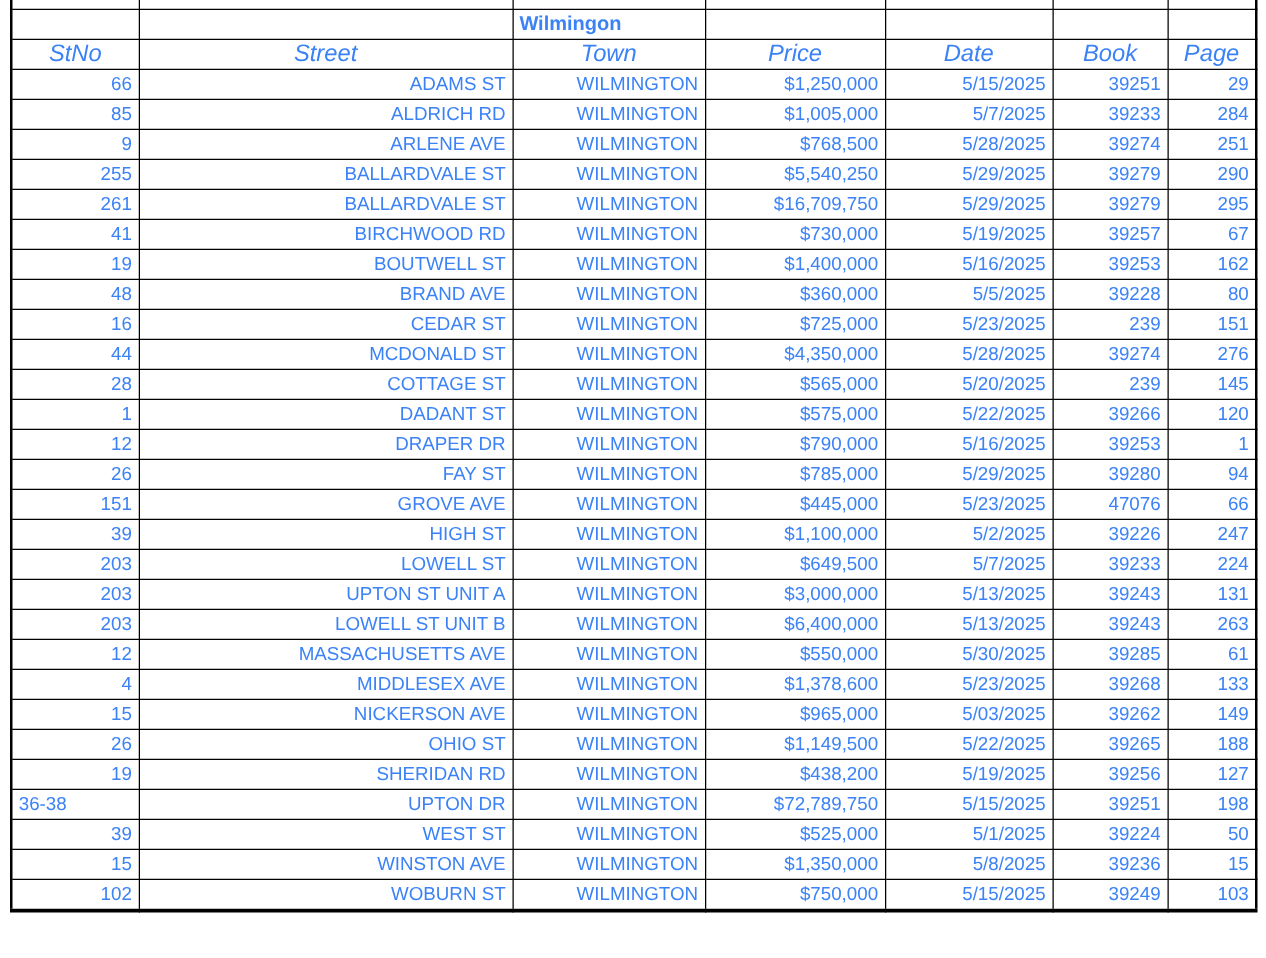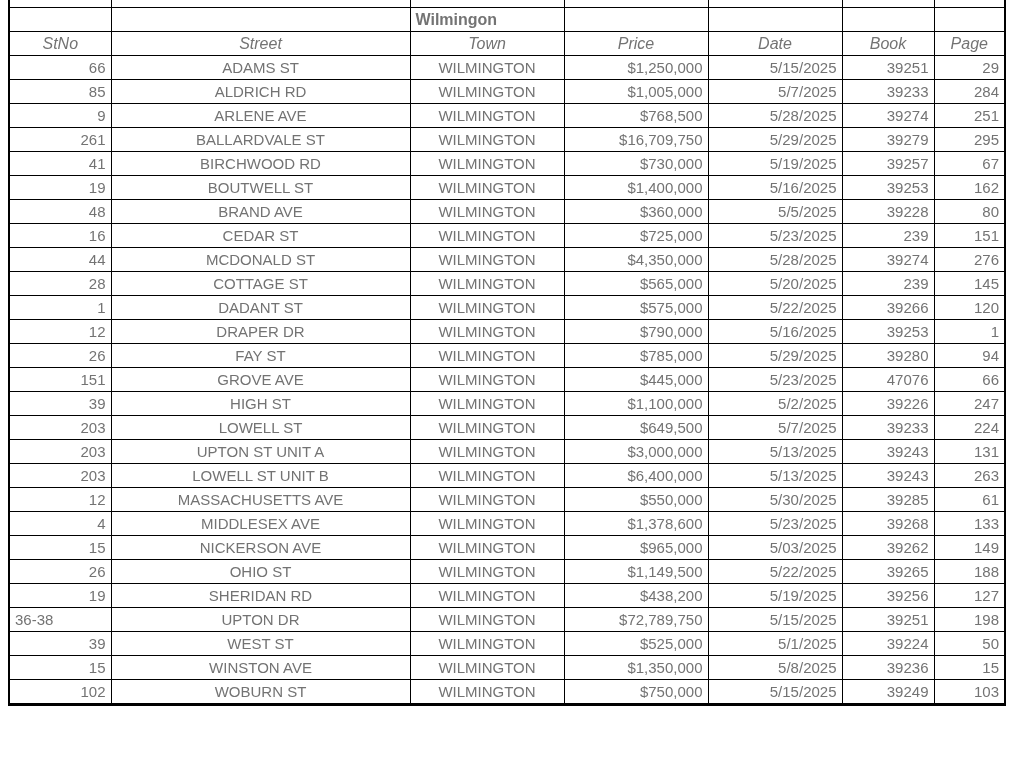--- a/index.html
+++ b/index.html
@@ -1,18 +1,18 @@
 <!DOCTYPE html>
 <html><head>
 <meta charset="utf-8">
 <style>
   html,body{margin:0;padding:0;background:#ffffff;}
   .canvas{
     position:relative;width:1013px;height:766px;background:#ffffff;
-    font-family:"Liberation Sans","DejaVu Sans",sans-serif;color:#737373;
+    font-family:"Liberation Sans","DejaVu Sans",sans-serif;color:#3b82f6;
     overflow:hidden;
   }
   table.sales{
     position:absolute;left:8px;top:0;width:996px;
     border-collapse:collapse;table-layout:fixed;
     border-left:2px solid #000;border-right:2px solid #000;border-bottom:3px solid #000;
   }
   col.w0{width:102px}
   col.w1{width:299px}
   col.w2{width:154px}
@@ -25,23 +25,23 @@
     padding:0 5px;
     height:23px;
     font-size:15px;
     line-height:23px;
     white-space:nowrap;
     overflow:hidden;
     vertical-align:middle;
   }
   tr.cut-row td{height:7px;border-top:none;line-height:7px;}
   tr.title-row td{font-weight:bold;font-size:16px;text-align:left;}
-  tr.header-row th{font-weight:normal;font-style:italic;font-size:16px;text-align:center;margin-top:28px;}
+  tr.header-row th{font-weight:normal;font-style:italic;font-size:19px;text-align:center;margin-top:28px;}
   td.c0,td.c3,td.c4,td.c5,td.c6{text-align:right;}
-  td.c1,td.c2{text-align:center;}
+  td.c1,td.c2{text-align:right;}
   td.align-left{text-align:left;}
 </style>
 </head>
 <body>
 
 <div class="canvas">
   <table class="sales">
     <colgroup>
       <col class="w0">
         <col class="w1">
@@ -102,20 +102,29 @@
         <tr>
           <td class="c0">9</td>
           <td class="c1">ARLENE AVE</td>
           <td class="c2">WILMINGTON</td>
           <td class="c3">$768,500</td>
           <td class="c4">5/28/2025</td>
           <td class="c5">39274</td>
           <td class="c6">251</td>
         </tr>
         <tr>
+          <td class="c0">255</td>
+          <td class="c1">BALLARDVALE ST</td>
+          <td class="c2">WILMINGTON</td>
+          <td class="c3">$5,540,250</td>
+          <td class="c4">5/29/2025</td>
+          <td class="c5">39279</td>
+          <td class="c6">290</td>
+        </tr>
+        <tr>
           <td class="c0">261</td>
           <td class="c1">BALLARDVALE ST</td>
           <td class="c2">WILMINGTON</td>
           <td class="c3">$16,709,750</td>
           <td class="c4">5/29/2025</td>
           <td class="c5">39279</td>
           <td class="c6">295</td>
         </tr>
         <tr>
           <td class="c0">41</td>

